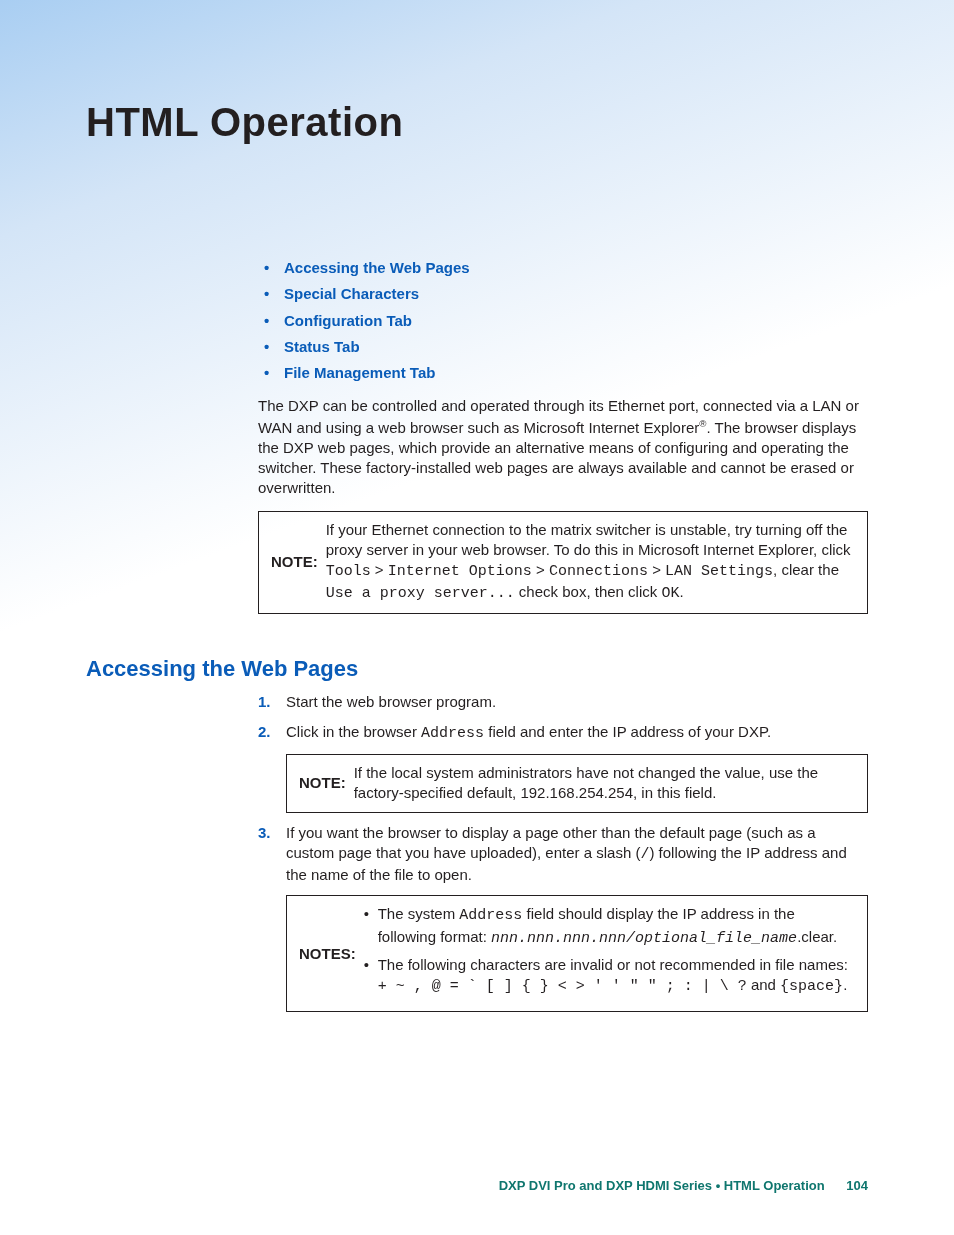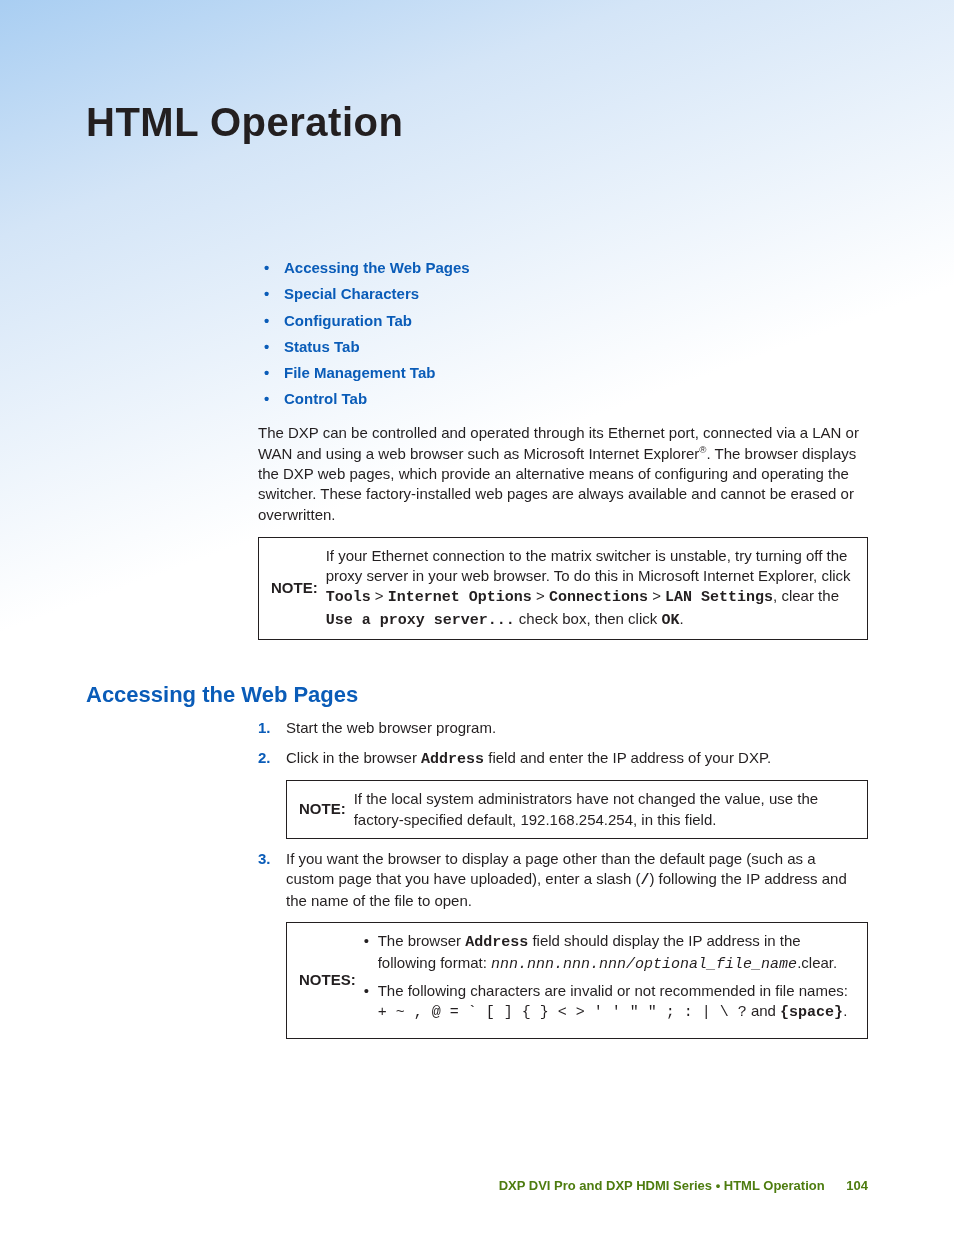--- a/index.html
+++ b/index.html
@@ -64,21 +64,21 @@
   .note-box .note-row {
     display: flex;
     align-items: center;
   }
   .note-label {
     font-weight: 800;
     white-space: nowrap;
     margin-right: 8px;
   }
   .note-content { flex: 1; }
-  .mono { font-family: "Courier New", monospace; font-weight: 700; }
+  .mono { font-family: "Courier New", monospace; font-weight: 400; }
   .mono-it { font-family: "Courier New", monospace; font-style: italic; font-weight: 400; }
   .mono-reg { font-family: "Courier New", monospace; }
   h2 {
     font-size: 22px;
     font-weight: 700;
     color: #0a5cb8;
     margin-top: 42px;
     margin-bottom: 10px;
   }
   ol.steps {
@@ -113,21 +113,21 @@
     content: "•";
     position: absolute;
     left: 0;
   }
   .footer {
     position: absolute;
     bottom: 42px;
     right: 86px;
     font-size: 13px;
     font-weight: 700;
-    color: #4d7c0f;
+    color: #0f766e;
   }
   .footer .pagenum {
     margin-left: 18px;
   }
   .step-note {
     margin-top: 10px;
     margin-left: 0;
   }
 </style>
 </head>
@@ -137,21 +137,20 @@
   <h1>HTML Operation</h1>
 
   <div class="body-indent">
 
     <ul class="toc">
       <li>Accessing the Web Pages</li>
       <li>Special Characters</li>
       <li>Configuration Tab</li>
       <li>Status Tab</li>
       <li>File Management Tab</li>
-      <li>Control Tab</li>
     </ul>
 
     <p class="para">
       <span>The DXP can be controlled and operated through its Ethernet port, connected via a LAN or WAN and using a web browser such as Microsoft Internet Explorer</span><sup>®</sup><span>. The browser displays the DXP web pages, which provide an alternative means of configuring and operating the switcher. These factory-installed web pages are always available and cannot be erased or overwritten.</span>
     </p>
 
     <div class="note-box">
       <div class="note-row">
         <span class="note-label">NOTE:</span>
         <span class="note-content">
@@ -177,21 +176,21 @@
         </div>
       </li>
       <li>
         <span>If you want the browser to display a page other than the default page (such as a custom page that you have uploaded), enter a slash (</span><span class="mono">/</span><span>) following the IP address and the name of the file to open.</span>
         <div class="note-box step-note notes-multi">
           <div class="note-row">
             <span class="note-label">NOTES:</span>
             <span class="note-content">
               <ul>
                 <li>
-                  <span>The browser </span><span class="mono">Address</span><span> field should display the IP address in the following format: </span><span class="mono-it">nnn.nnn.nnn.nnn/optional_file_name</span><span>.clear.</span>
+                  <span>The system </span><span class="mono">Address</span><span> field should display the IP address in the following format: </span><span class="mono-it">nnn.nnn.nnn.nnn/optional_file_name</span><span>.clear.</span>
                 </li>
                 <li>
                   <span>The following characters are invalid or not recommended in file names:</span><br>
                   <span class="mono-reg">+ ~ , @ = ` [ ] { } &lt; &gt; ' ' " " ; : | \ ?</span><span> and </span><span class="mono">{space}</span><span>.</span>
                 </li>
               </ul>
             </span>
           </div>
         </div>
       </li>

